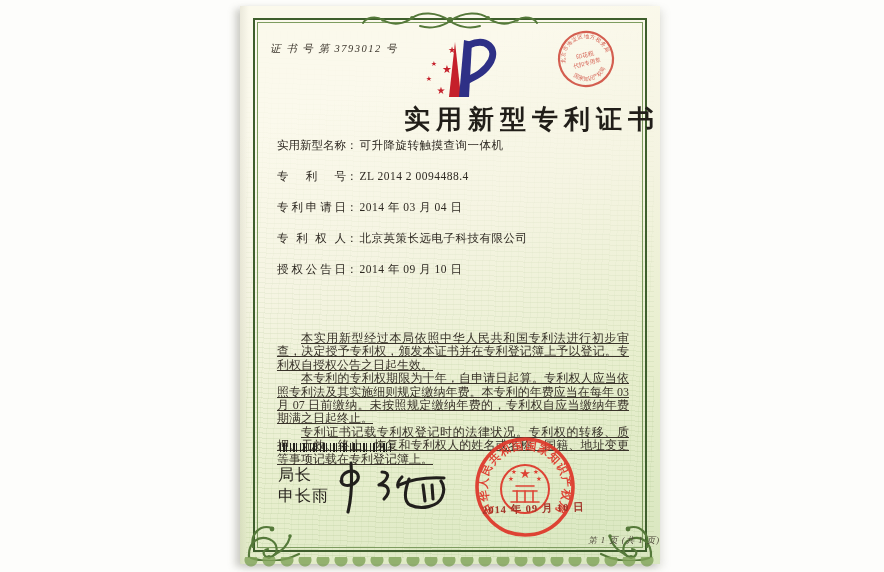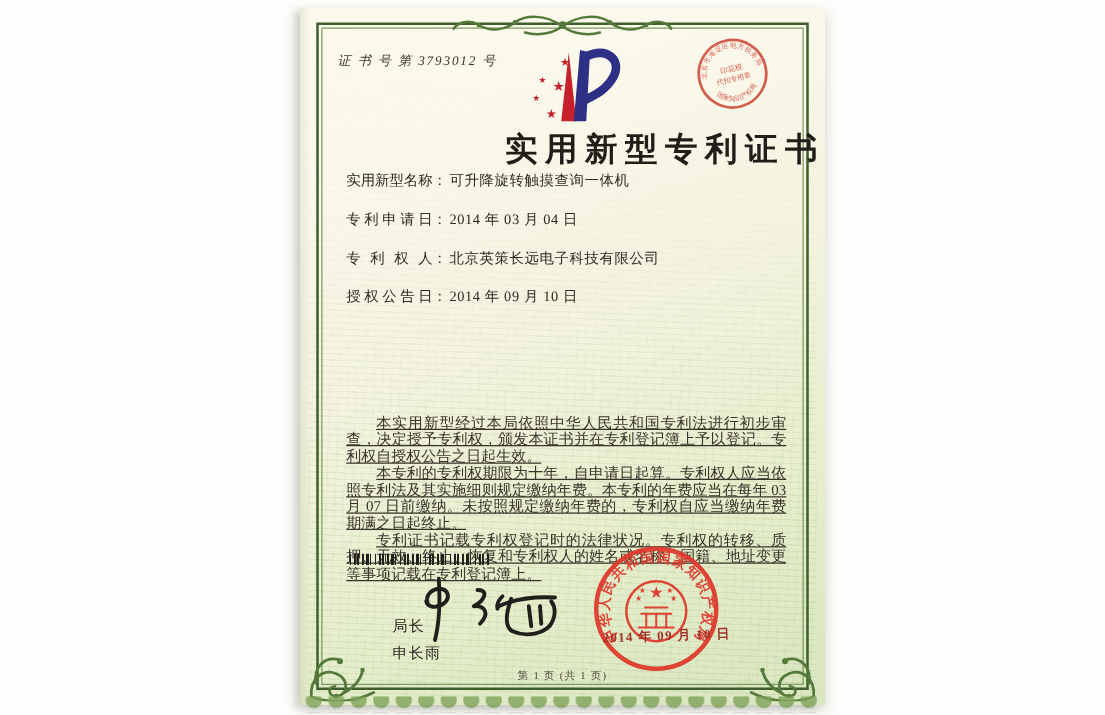--- a/index.html
+++ b/index.html
@@ -50,28 +50,28 @@
 
   
   .body-text { position:absolute; left:37px; top:326px; width:352px; font-size:12px;
             line-height:13.4px; color:#39332a; text-align:justify; text-justify:inter-ideograph;text-decoration:underline; }
   .body-text p { text-indent:2em; }
 
   
   .barcode { position:absolute; left:40px; top:437px; width:112px; height:9px;
             background:repeating-linear-gradient(90deg,#23211e 0 1px,transparent 1px 3px,
               #23211e 3px 5px,transparent 5px 6px,#23211e 6px 7px,transparent 7px 10px); }
-  .officer { position:absolute; left:38px; top:489px; font-size:12px; color:#29251f;margin-left:36px; }
+  .officer { position:absolute; left:38px; top:462px; font-size:16px; color:#29251f; }
   .officer div { line-height:13px; margin-bottom:8px; letter-spacing:1px; }
   .signature { position:absolute; left:86px; top:446px; }
   .issuing-seal { position:absolute; left:232px; top:428px; opacity:.93; }
   .seal-date { position:absolute; left:242px; top:496px; font-size:10.5px; color:#a13227;
             letter-spacing:1px; transform:rotate(-2deg); font-weight:700; }
-  .page-footer { position:absolute; left:0; right:0; top:529px; text-align:center;
-            font-size:8.5px; letter-spacing:1px; color:#4d473a; }
+  .page-footer { position:absolute; left:0; right:0; top:529px; text-align:right;
+            font-size:8.5px; letter-spacing:1px; color:#4d473a;font-style:italic; }
 </style>
 </head>
 <body>
 
 <div class="stage">
   <div class="cert">
 
     <div class="guilloche"></div>
     <div class="frame">
       <div class="frame-inner"></div>
@@ -147,20 +147,23 @@
       </text>
       <text x="32" y="30" font-size="6" fill="#cf4a3c" text-anchor="middle">印花税</text>
       <text x="32" y="38" font-size="5.6" fill="#cf4a3c" text-anchor="middle">代扣专用章</text>
     </svg>
 
     <div class="patent-title">实用新型专利证书</div>
 
     <div class="fields">
       <div class="frow">
         <span class="flabel">实用新型名称</span><span class="fcolon">：</span><span class="fvalue">可升降旋转触摸查询一体机</span>
+      </div>
+      <div class="frow">
+        <span class="flabel">专利号</span><span class="fcolon">：</span><span class="fvalue">ZL 2014 2 0094488.4</span>
       </div>
       <div class="frow">
         <span class="flabel">专利申请日</span><span class="fcolon">：</span><span class="fvalue">2014 年 03 月 04 日</span>
       </div>
       <div class="frow">
         <span class="flabel">专利权人</span><span class="fcolon">：</span><span class="fvalue">北京英策长远电子科技有限公司</span>
       </div>
       <div class="frow">
         <span class="flabel">授权公告日</span><span class="fcolon">：</span><span class="fvalue">2014 年 09 月 10 日</span>
       </div>

